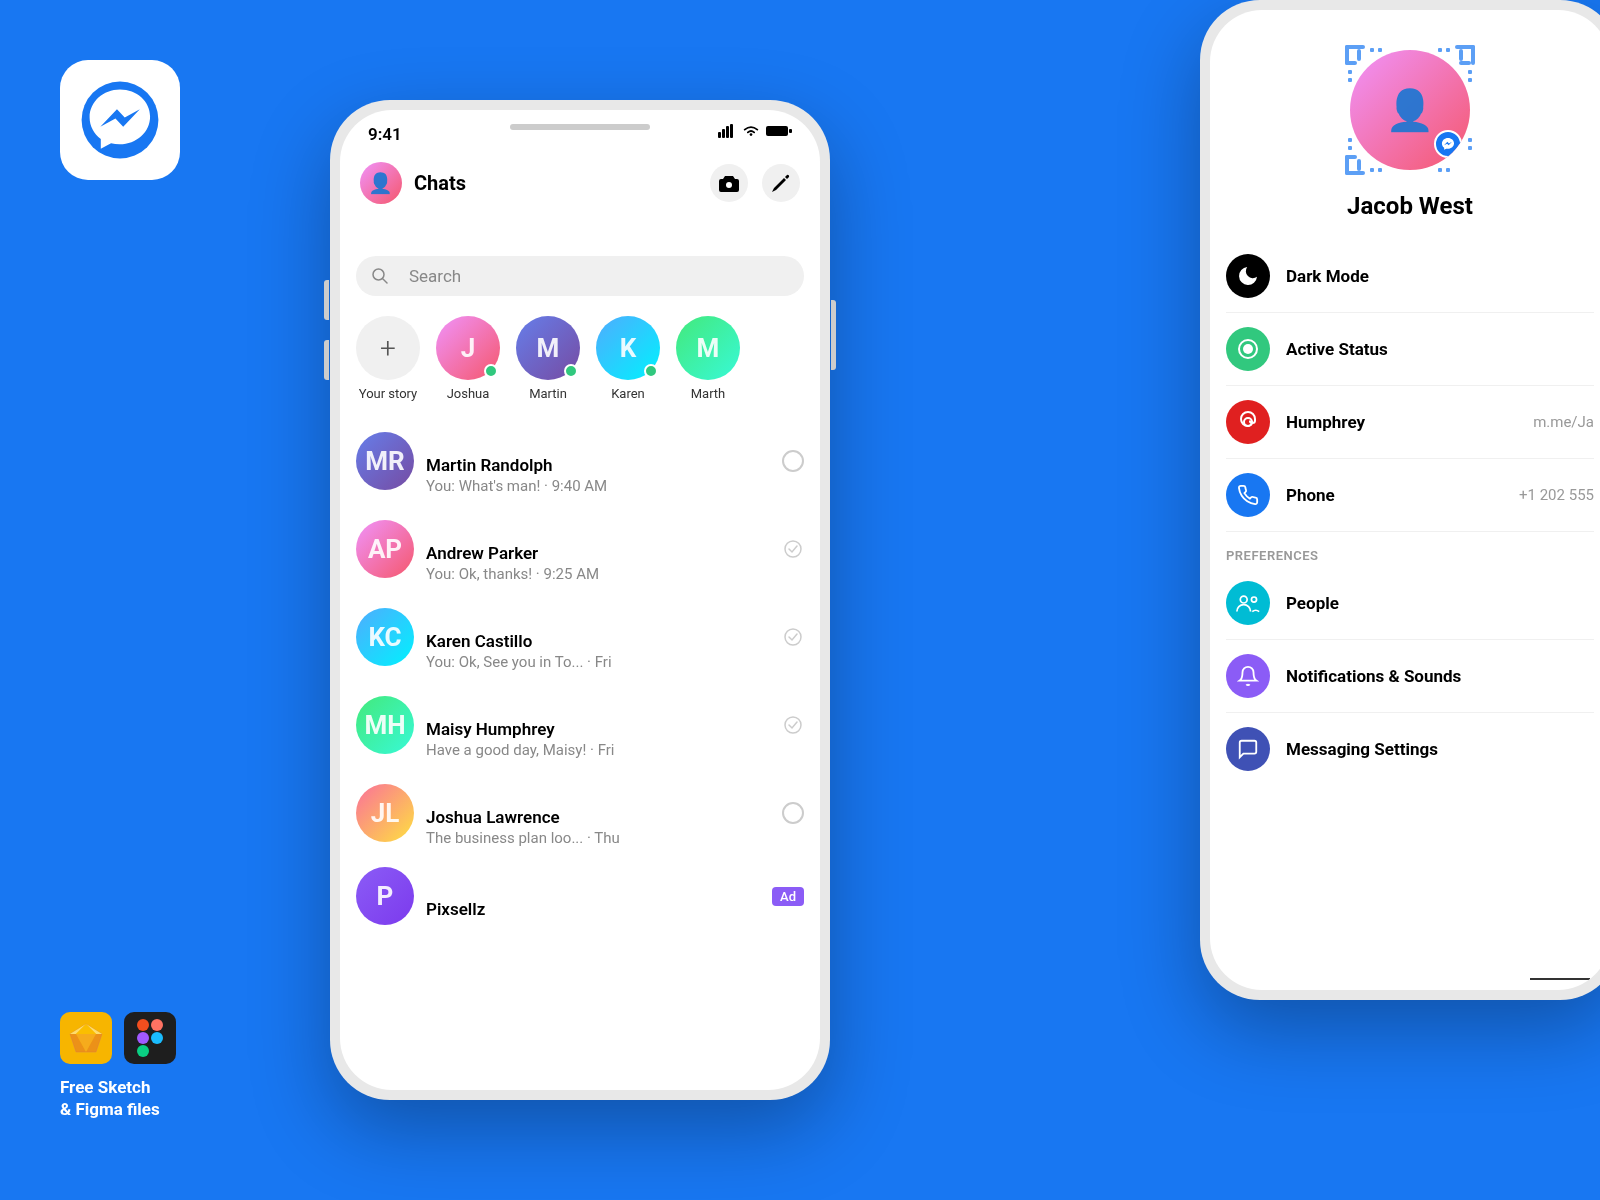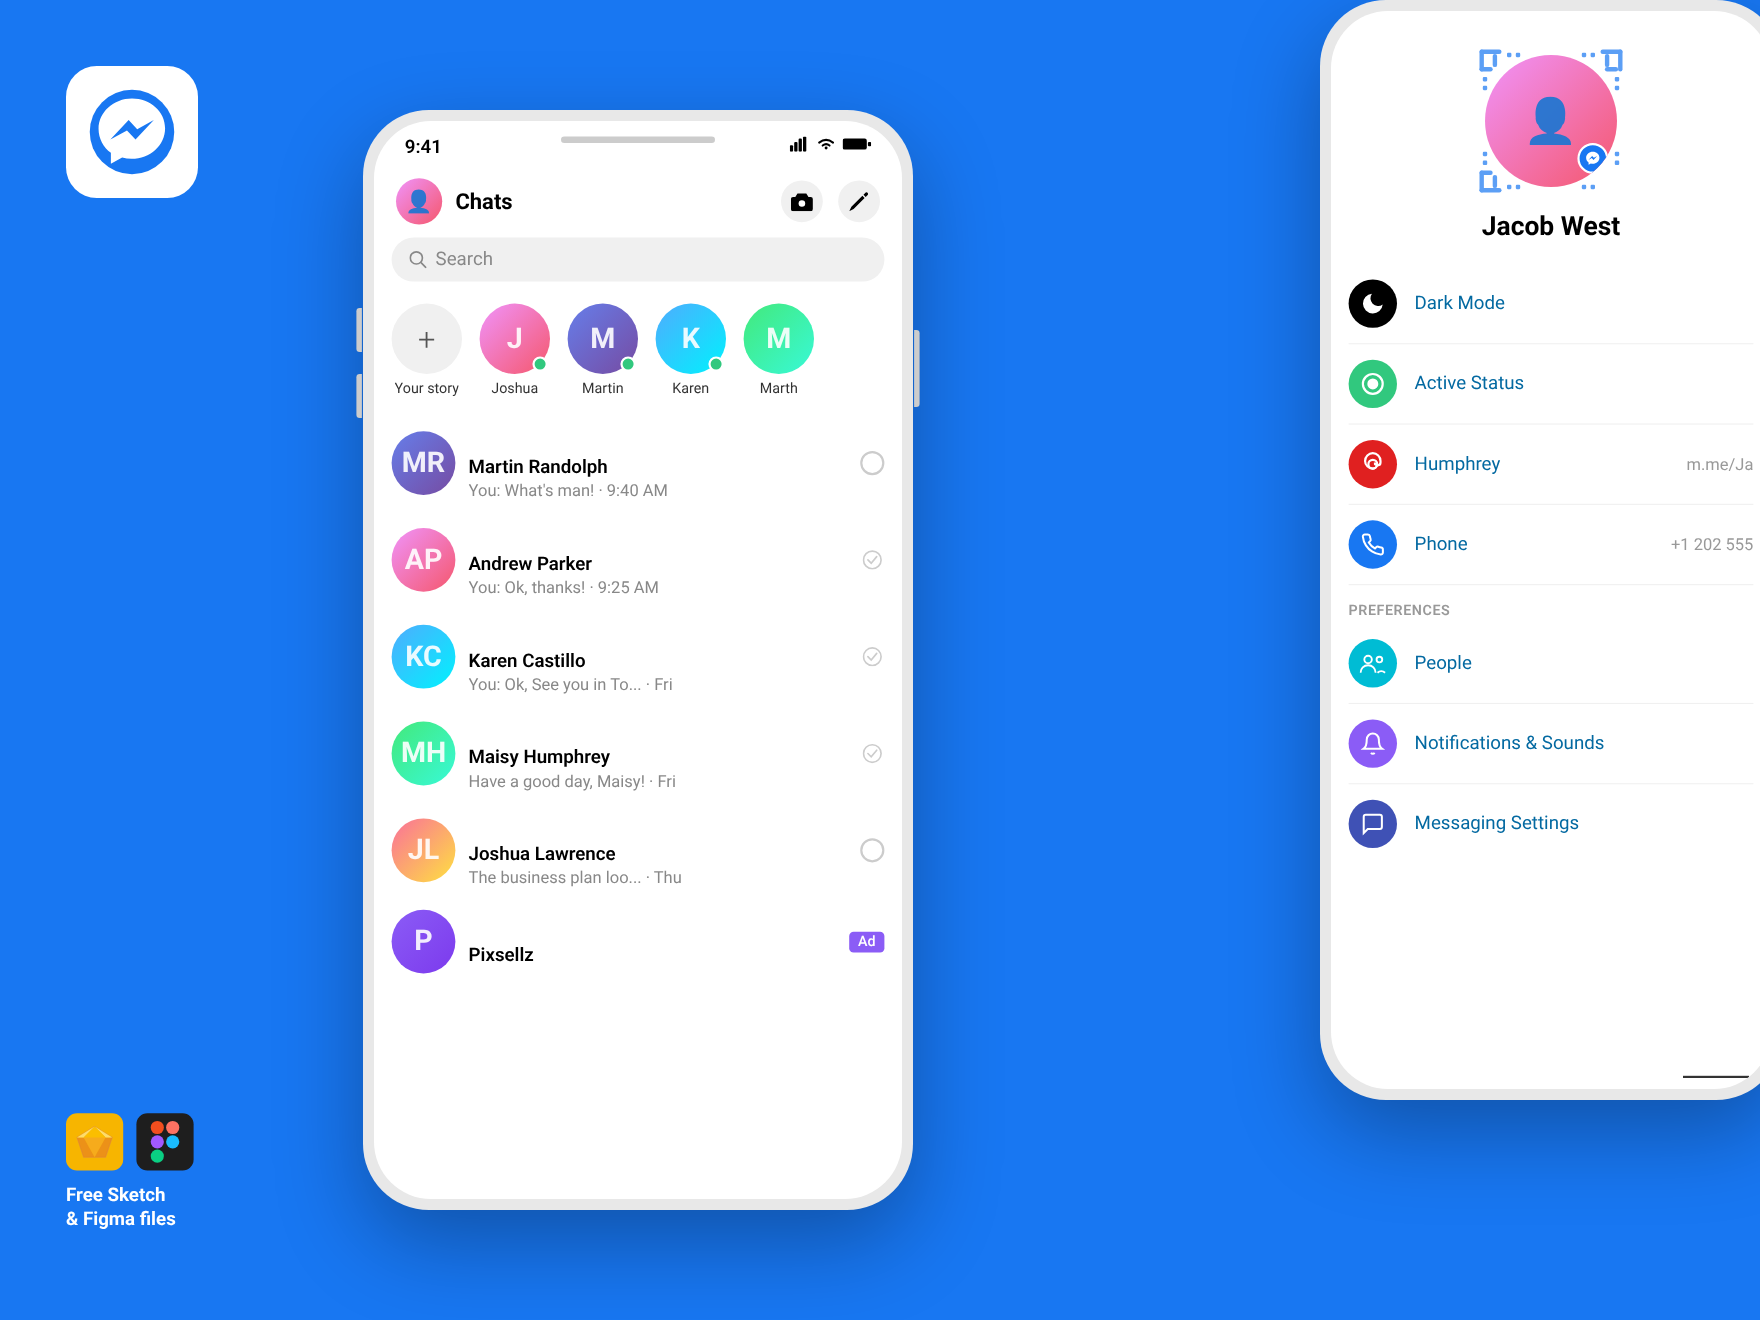--- a/index.html
+++ b/index.html
@@ -152,21 +152,22 @@
     
     .search-container {
       padding: 0 16px 12px;
     }
     .search-bar {
       background: #F0F0F0;
       border-radius: 20px;
       padding: 10px 16px;
       display: flex;
       align-items: center;
-      gap: 8px;
+      gap: 21px;
+      margin-top: 40px;
     }
     .search-icon-svg {
       color: #888;
       flex-shrink: 0;
     }
     .search-placeholder {
       color: #888;
       font-size: 17px;
     }
 
@@ -370,22 +371,22 @@
       width: 44px;
       height: 44px;
       border-radius: 50%;
       display: flex;
       align-items: center;
       justify-content: center;
       flex-shrink: 0;
     }
     .settings-item-label {
       font-size: 17px;
-      color: #0369a1;
-      font-weight: 400;
+      color: #000000;
+      font-weight: 700;
       flex: 1;
     }
     .settings-item-value {
       font-size: 15px;
       color: #999;
     }
     .section-label {
       font-size: 13px;
       font-weight: 600;
       color: #999;

